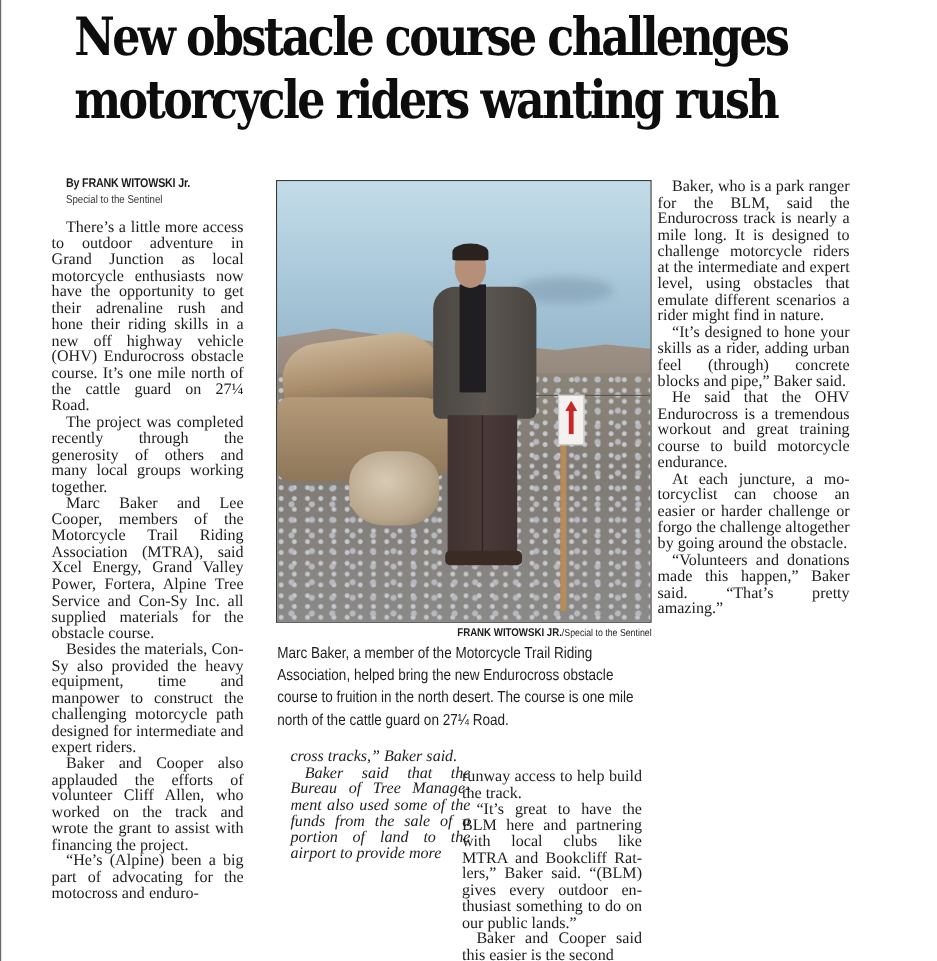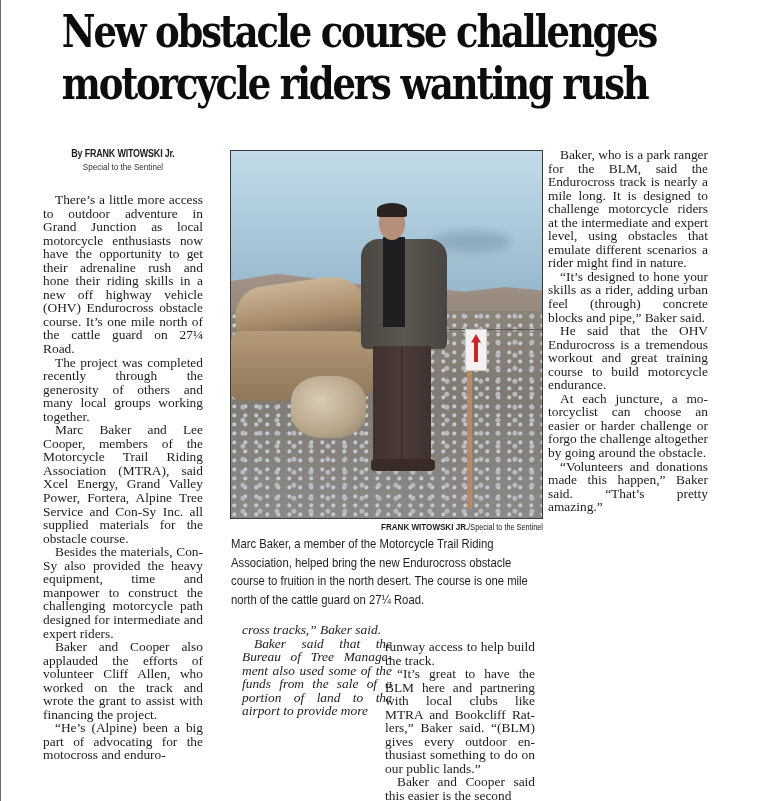--- a/index.html
+++ b/index.html
@@ -52,23 +52,23 @@
       text-indent: 12px;
     }
     .col p.noindent { text-indent: 0; }
 
     .col1 { left: 43px; top: 146px; width: 160px; }
     .col2 { left: 242px; top: 623px; width: 150px; font-style: italic; }
     .col3 { left: 385px; top: 640px; width: 150px; }
     .col4 { left: 548px; top: 148px; width: 160px; }
 
     .byline {
-      text-align: center;
+      text-align: left;
       font-family: "Liberation Sans", "DejaVu Sans", sans-serif;
-      margin-bottom: 20px;
+      margin-bottom: 9px;
     }
     .byline .by {
       font-size: 10.5px;
       font-weight: bold;
       letter-spacing: -0.2px;
       display: block;
       line-height: 14px;
       transform: scaleX(0.85);
     }
     .byline .special {

